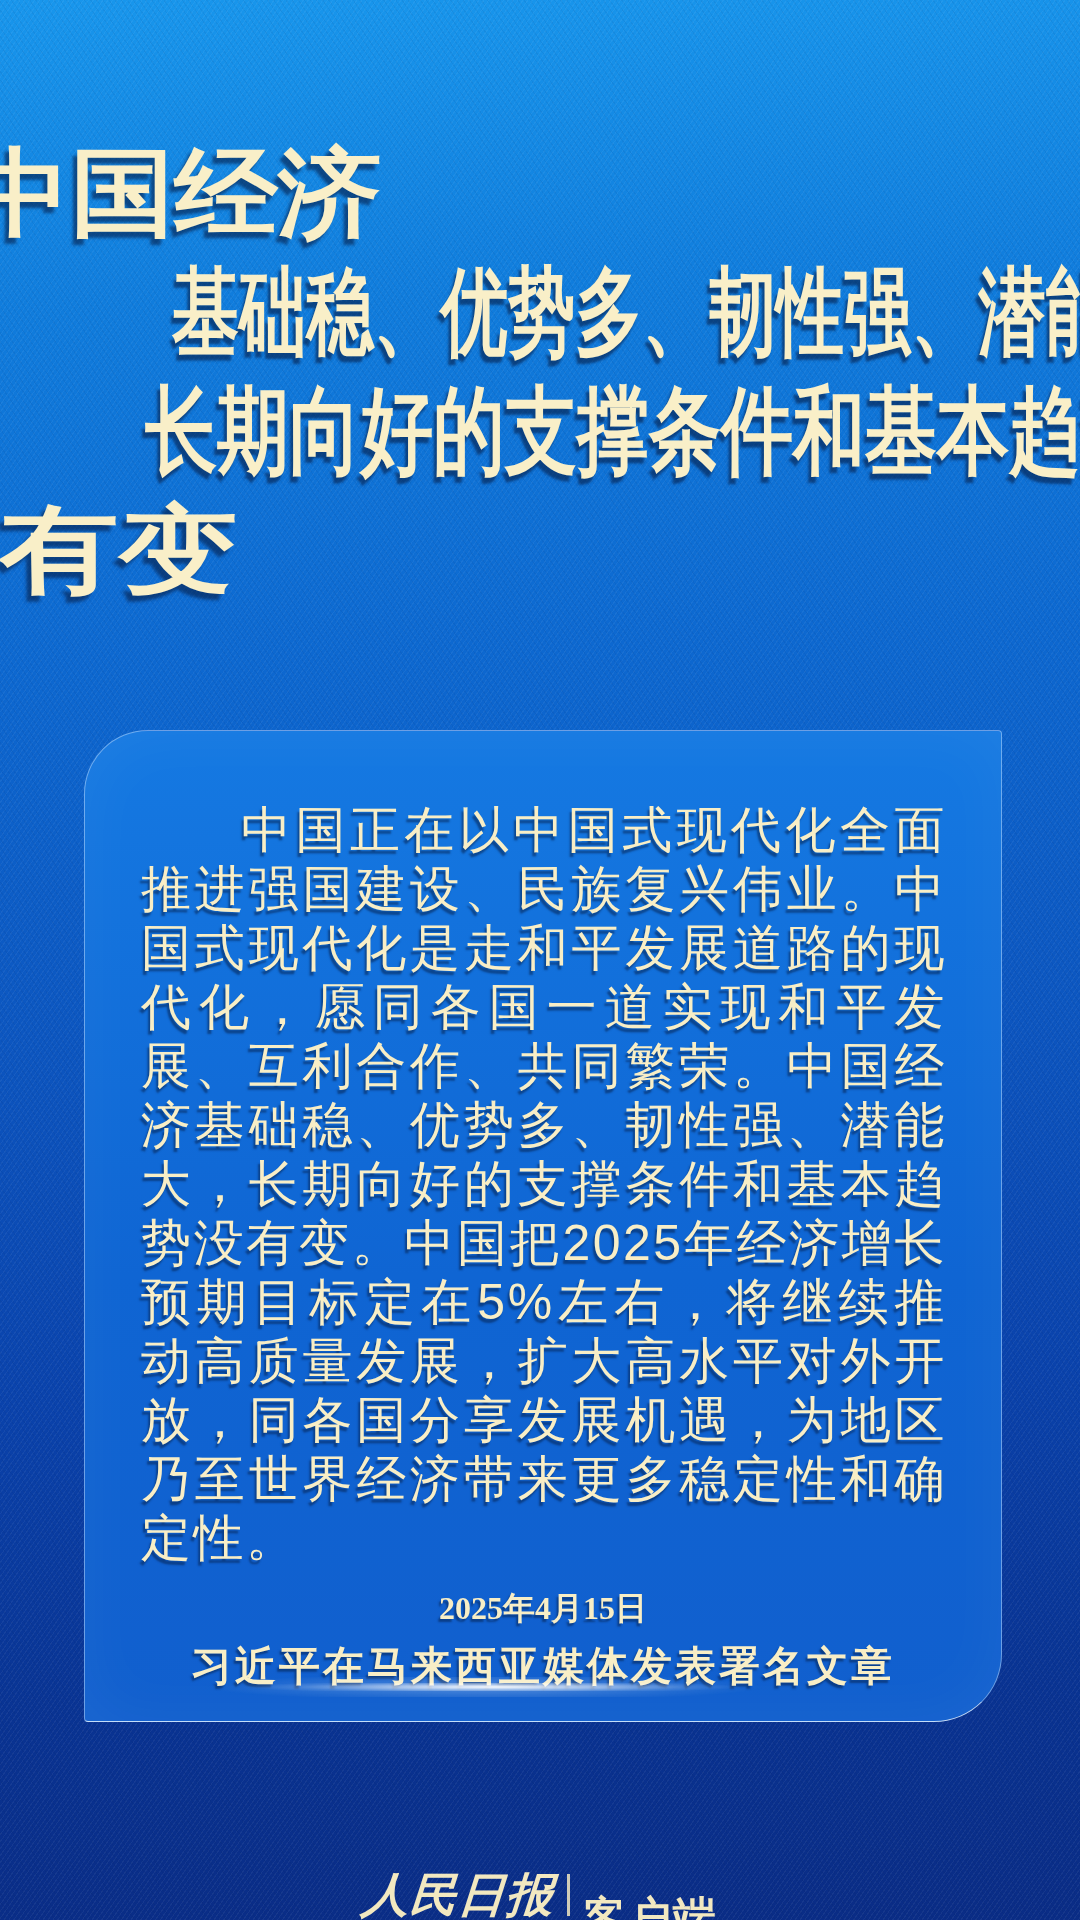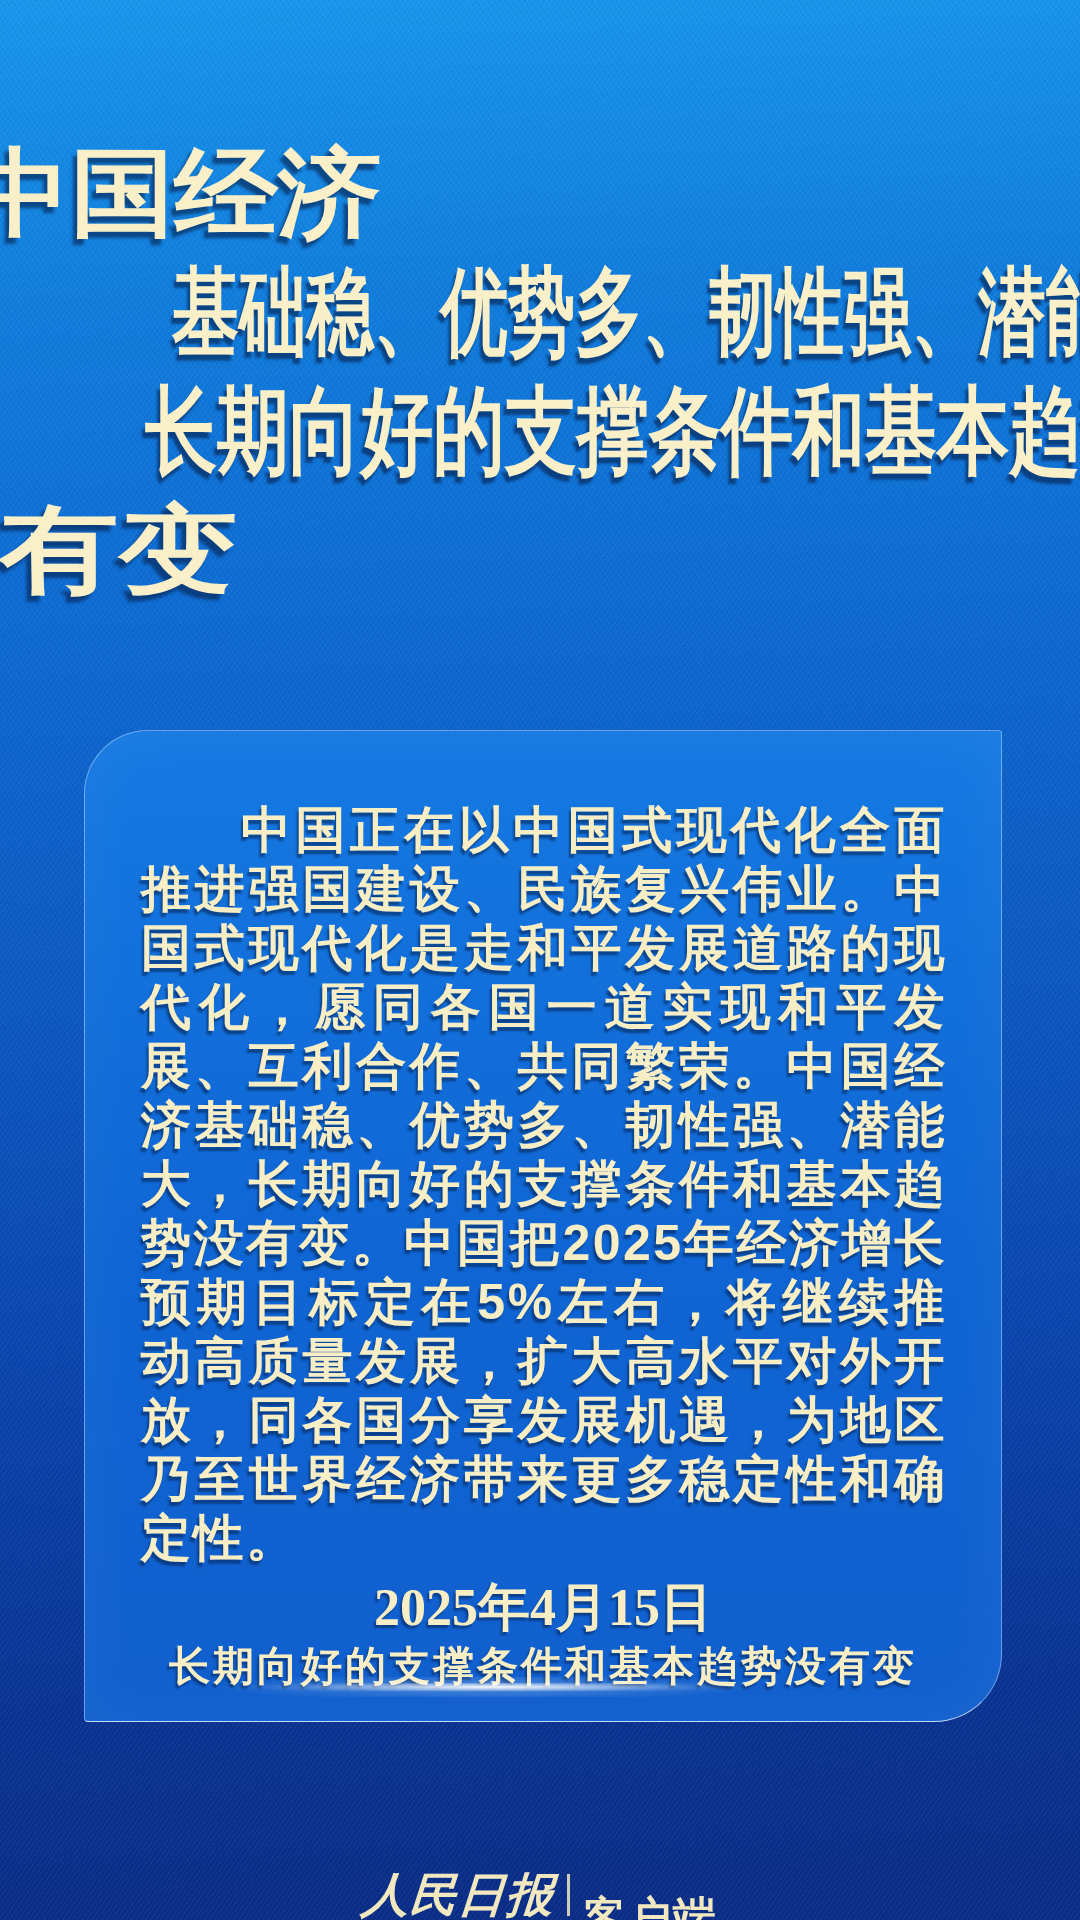--- a/index.html
+++ b/index.html
@@ -68,33 +68,33 @@
     border-bottom-color: rgba(240,248,255,0.80);
     box-shadow: inset 0 0 70px rgba(255,255,255,0.05);
   }
   .quote-body {
     position: absolute;
     left: 56px; right: 54px; top: 70px;
     margin: 0;
     font-size: 50px;
     line-height: 59px;
     letter-spacing: 2.5px;
-    font-weight: bold;
+    font-weight: normal;
     text-align: justify;
     text-indent: 2em;
     color: #f8eec6;
     text-shadow: -2px 4px 2px rgba(6,32,76,0.55);
   }
   .quote-date {
     position: absolute;
     left: 0; top: 855px; width: 100%;
     text-align: center;
     font-family: "Liberation Serif", "DejaVu Serif", serif;
     font-weight: bold;
-    font-size: 52px;
+    font-size: 32px;
     line-height: 44px;
     color: #f8eec6;
     text-shadow: -2px 3px 2px rgba(6,32,76,0.55);
   }
   .quote-attribution {
     position: absolute;
     left: 0; top: 912px; width: 100%;
     text-align: center;
     font-family: "Liberation Serif", "DejaVu Serif", serif;
     font-weight: bold;
@@ -167,21 +167,21 @@
   <header class="headline">
     <span class="t-line l1">中国经济</span>
     <span class="t-line l2">基础稳、优势多、韧性强、潜能大</span>
     <span class="t-line l3">长期向好的支撑条件和基本趋势</span>
     <span class="t-line l4">没有变</span>
   </header>
 
   <section class="card">
     <p class="quote-body">中国正在以中国式现代化全面推进强国建设、民族复兴伟业。中国式现代化是走和平发展道路的现代化，愿同各国一道实现和平发展、互利合作、共同繁荣。中国经济基础稳、优势多、韧性强、潜能大，长期向好的支撑条件和基本趋势没有变。中国把2025年经济增长预期目标定在5%左右，将继续推动高质量发展，扩大高水平对外开放，同各国分享发展机遇，为地区乃至世界经济带来更多稳定性和确定性。</p>
     <div class="quote-date">2025年4月15日</div>
-    <div class="quote-attribution">长期向好的支撑条件和基本趋势没有变</div>
+    <div class="quote-attribution">习近平在马来西亚媒体发表署名文章</div>
     <div class="light-streak"></div>
   </section>
 
   <footer class="footer-brand">
     <span class="brand-script">人民日报</span>
     <span class="brand-divider"></span>
     <span class="brand-suffix">客户端</span>
   </footer>
 </div>
 

